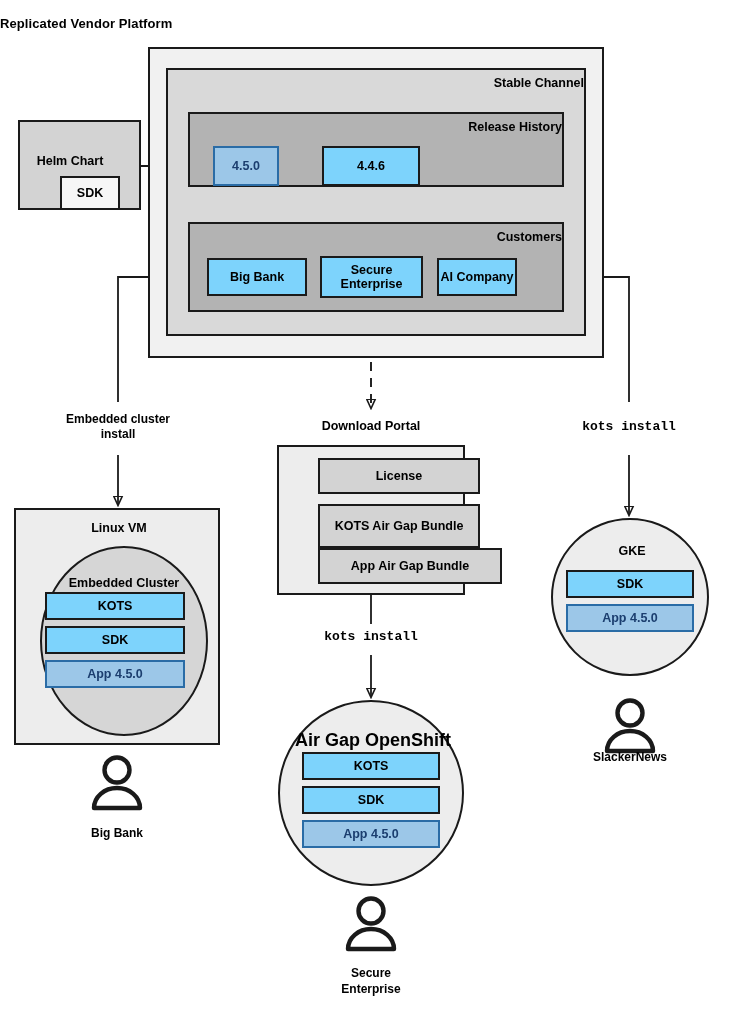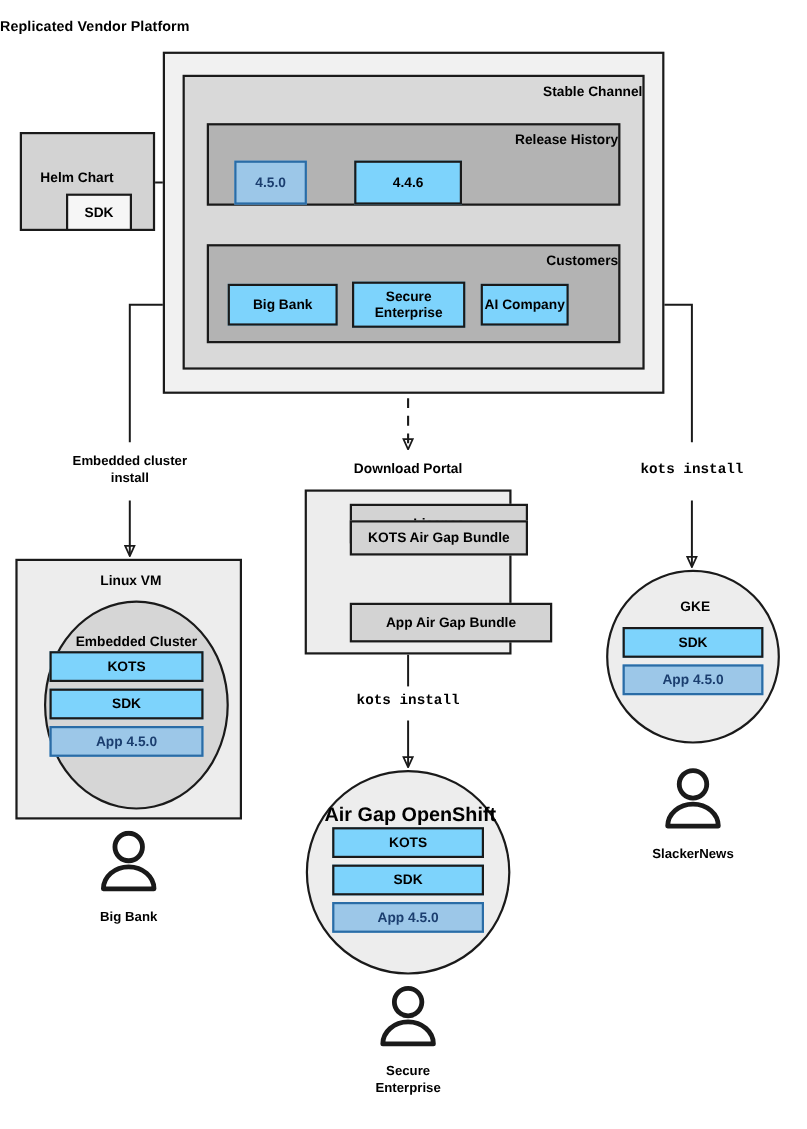--- a/index.html
+++ b/index.html
@@ -107,21 +107,21 @@
   
   .portal-cap{
     position:absolute;left:277px;top:404px;width:188px;text-align:center;
     font-size:12.5px;font-weight:bold;margin-top:15px;
   }
   #download-portal{
     left:277px;top:445px;width:188px;height:150px;
     background:#EDEDED;border:2px solid #1a1a1a;
   }
   #dp-license{left:290px;top:458px;width:162px;height:36px;}
-  #dp-kots{left:290px;top:473px;width:162px;height:32px;text-align:right;}
+  #dp-kots{left:290px;top:504px;width:162px;height:44px;text-align:right;}
   #dp-app{left:290px;top:548px;width:184px;height:36px;}
 
   
   #airgap-circle{
     left:278px;top:700px;width:186px;height:186px;
     background:#EDEDED;border:2px solid #1a1a1a;border-radius:50%;
   }
   #airgap-circle .ag-title{
     position:absolute;left:0;top:28px;width:186px;text-align:center;
     font-size:18px;font-weight:bold;
@@ -268,15 +268,15 @@
   </svg>
   <div class="person-label" style="left:291px;top:966px;">
     <span>Secure</span><br>
     <span>Enterprise</span>
   </div>
 
   <svg class="person" style="left:600px;top:698px;" viewBox="0 0 60 58">
     <circle cx="30" cy="15" r="12.5" fill="none" stroke="#1a1a1a" stroke-width="4.4"></circle>
     <path d="M7,53 A23,20 0 0 1 53,53 Z" fill="none" stroke="#1a1a1a" stroke-width="4.4" stroke-linejoin="round"></path>
   </svg>
-  <div class="person-label" style="left:550px;top:769px;">SlackerNews</div>
+  <div class="person-label" style="left:550px;top:750px;">SlackerNews</div>
 
 </div>
 
 </body></html>

